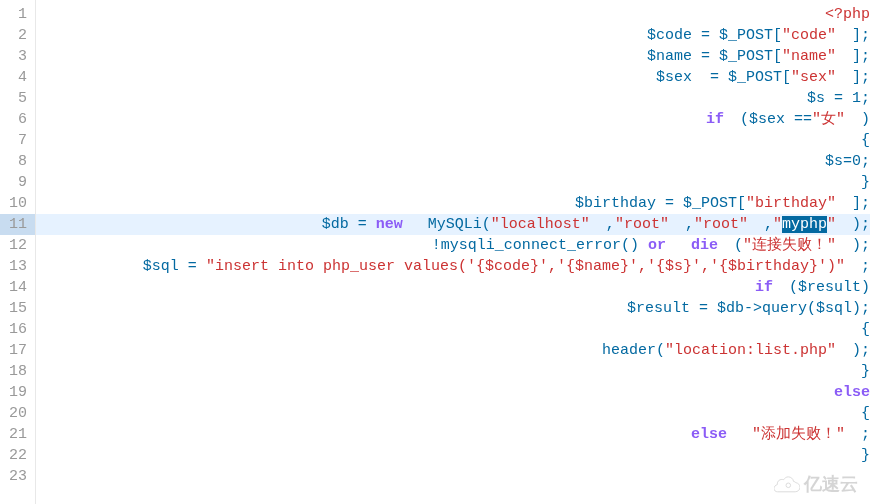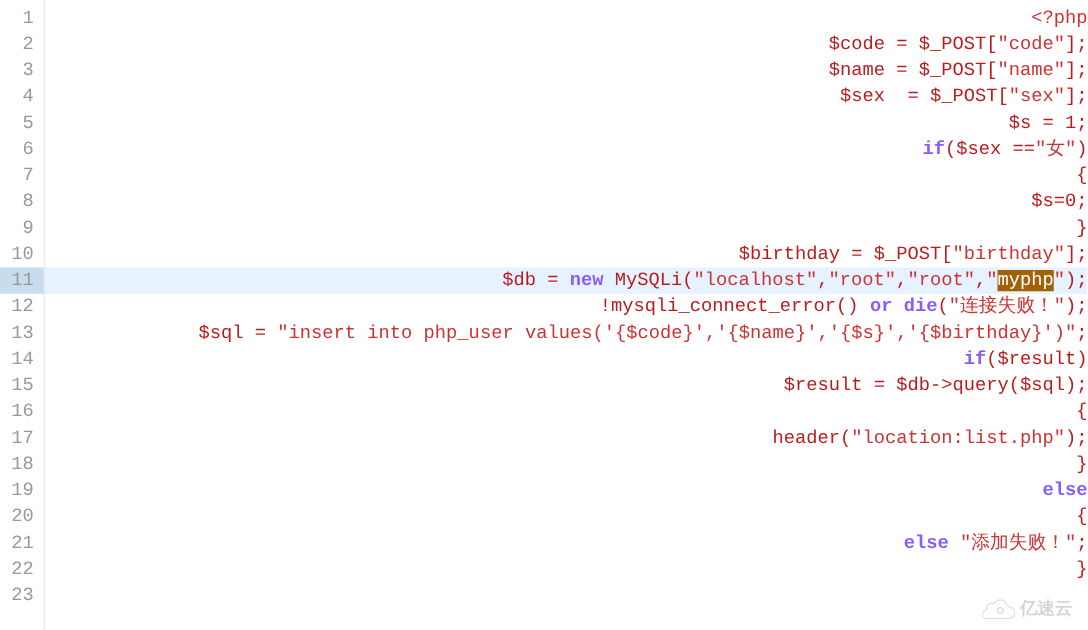--- a/index.html
+++ b/index.html
@@ -49,43 +49,43 @@
       padding-left: 8px;
     }
     .gutter-line.active {
       background: #c8dcf0;
       margin-right: -8px;
       padding-right: 8px;
       margin-left: -4px;
       padding-left: 4px;
     }
     .k { color: #8b5cf6; font-weight: bold; }
-    .var { color: #b91c1c; }
+    .var { color: #0369a1; margin-left: 16px; }
     .str { color: #cc3333; }
     .php-tag { color: #cc3333; }
     .sel {
-      background: #a16207;
+      background: #0369a1;
       color: #ffffff;
     }
     .watermark {
       position: absolute;
       right: 12px;
       bottom: 8px;
       opacity: 0.35;
       display: flex;
       align-items: center;
       gap: 4px;
     }
     .watermark-icon {
       width: 26px;
       height: 18px;
     }
     .watermark-text {
       font-family: "Microsoft YaHei", sans-serif;
-      font-size: 14px;
+      font-size: 18px;
       color: #888;
       font-weight: bold;
     }
   </style>
 </head>
 <body>
 
 <div class="editor">
   <div class="gutter" id="gutter">
       <div class="gutter-line">1</div>

